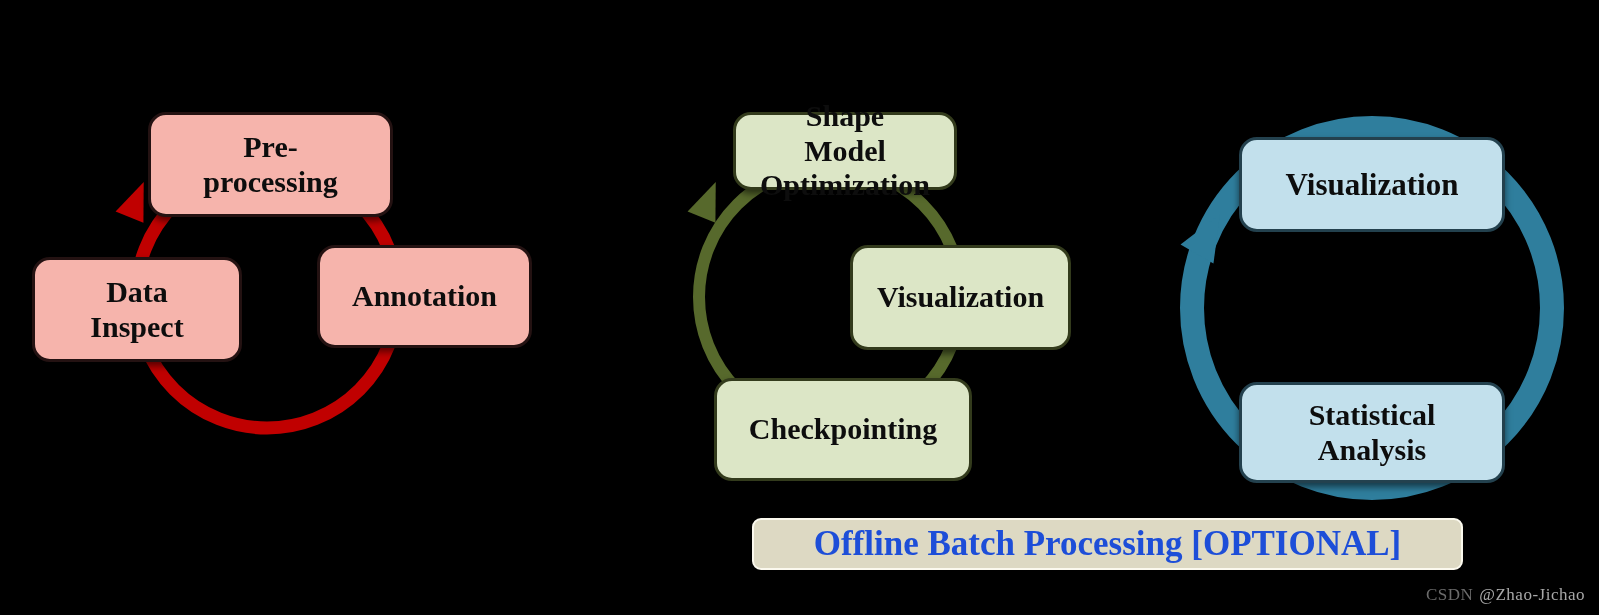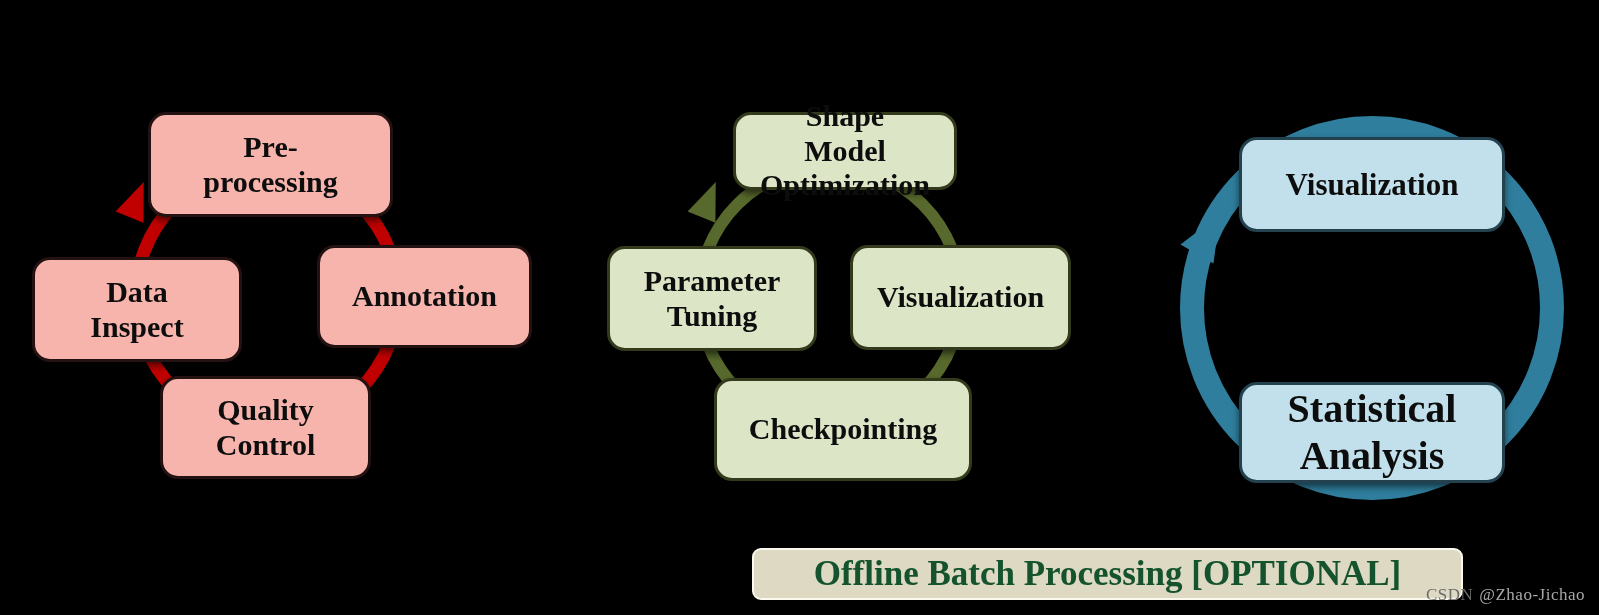--- a/index.html
+++ b/index.html
@@ -56,38 +56,38 @@
   .d1-left   { left: 32px;   top: 245px; width: 210px; height: 105px; margin-top: 12px; }
   .d1-right  { left: 298px;  top: 245px; width: 215px; height: 103px; margin-left: 19px; }
   .d1-bottom { left: 160px;  top: 376px; width: 211px; height: 103px; }
   
   .d2-top    { left: 733px;  top: 112px; width: 224px; height: 78px; }
   .d2-left   { left: 607px;  top: 246px; width: 210px; height: 105px; }
   .d2-right  { left: 850px;  top: 245px; width: 221px; height: 105px; }
   .d2-bottom { left: 714px;  top: 378px; width: 258px; height: 103px; }
   
   .d3-top    { left: 1239px; top: 137px; width: 266px; height: 95px;  font-size: 31px; }
-  .d3-bottom { left: 1239px; top: 382px; width: 266px; height: 101px; font-size: 40px; }
+  .d3-bottom { left: 1239px; top: 382px; width: 266px; height: 101px; font-size: 30px; }
   
   .footer-box {
     position: absolute;
     left: 752px;
-    top: 548px;
+    top: 518px;
     width: 711px;
     height: 52px;
     display: flex;
     align-items: center;
     justify-content: center;
     background: var(--footer-fill, #ddd9c3);
     border: 2px solid var(--footer-border, #fbf9ee);
     border-radius: 9px;
     box-sizing: border-box;
     font-weight: 700;
     font-size: 35px;
-    color: #14532d;
+    color: #1d4ed8;
     white-space: nowrap;
   }
   
   .watermark {
     position: absolute;
     right: 14px;
     bottom: 10px;
     font-size: 17px;
     font-weight: 400;
     letter-spacing: 0.5px;
@@ -105,34 +105,30 @@
   <div class="diagram-layer" style="--fill: #f6b4ac; --border: #241212; --arrow: #c00000;">
     <svg class="ring-svg" width="1599" height="615" viewBox="0 0 1599 615">
       <circle class="ring" cx="267" cy="297" r="131" stroke-width="13"></circle>
       <polygon class="arrowhead" points="0,-26 15,12 -15,12" transform="translate(134,206) rotate(22)"></polygon>
     </svg>
     <div class="node d1-top">Pre-
 processing</div>
     <div class="node d1-left">Data
 Inspect</div>
     <div class="node d1-right">Annotation</div>
-    <div class="node d1-bottom">Quality
-Control</div>
   </div>
 
   <div class="diagram-layer" style="--fill: #dce6c6; --border: #333b1c; --arrow: #57692c;">
     <svg class="ring-svg" width="1599" height="615" viewBox="0 0 1599 615">
       <circle class="ring" cx="830" cy="297" r="131" stroke-width="12"></circle>
       <polygon class="arrowhead" points="0,-26 15,12 -15,12" transform="translate(706,206) rotate(22)"></polygon>
     </svg>
     <div class="node d2-top">Shape
 Model
 Optimization</div>
-    <div class="node d2-left">Parameter
-Tuning</div>
     <div class="node d2-right">Visualization</div>
     <div class="node d2-bottom">Checkpointing</div>
   </div>
 
   <div class="diagram-layer" style="--fill: #c2e0ec; --border: #23414e; --arrow: #2f7e9d;">
     <svg class="ring-svg" width="1599" height="615" viewBox="0 0 1599 615">
       <circle class="ring" cx="1372" cy="308" r="180" stroke-width="24"></circle>
       <polygon class="arrowhead" points="0,-32 19,14 -19,14" transform="translate(1204,242) rotate(30)"></polygon>
     </svg>
     <div class="node d3-top">Visualization</div>

